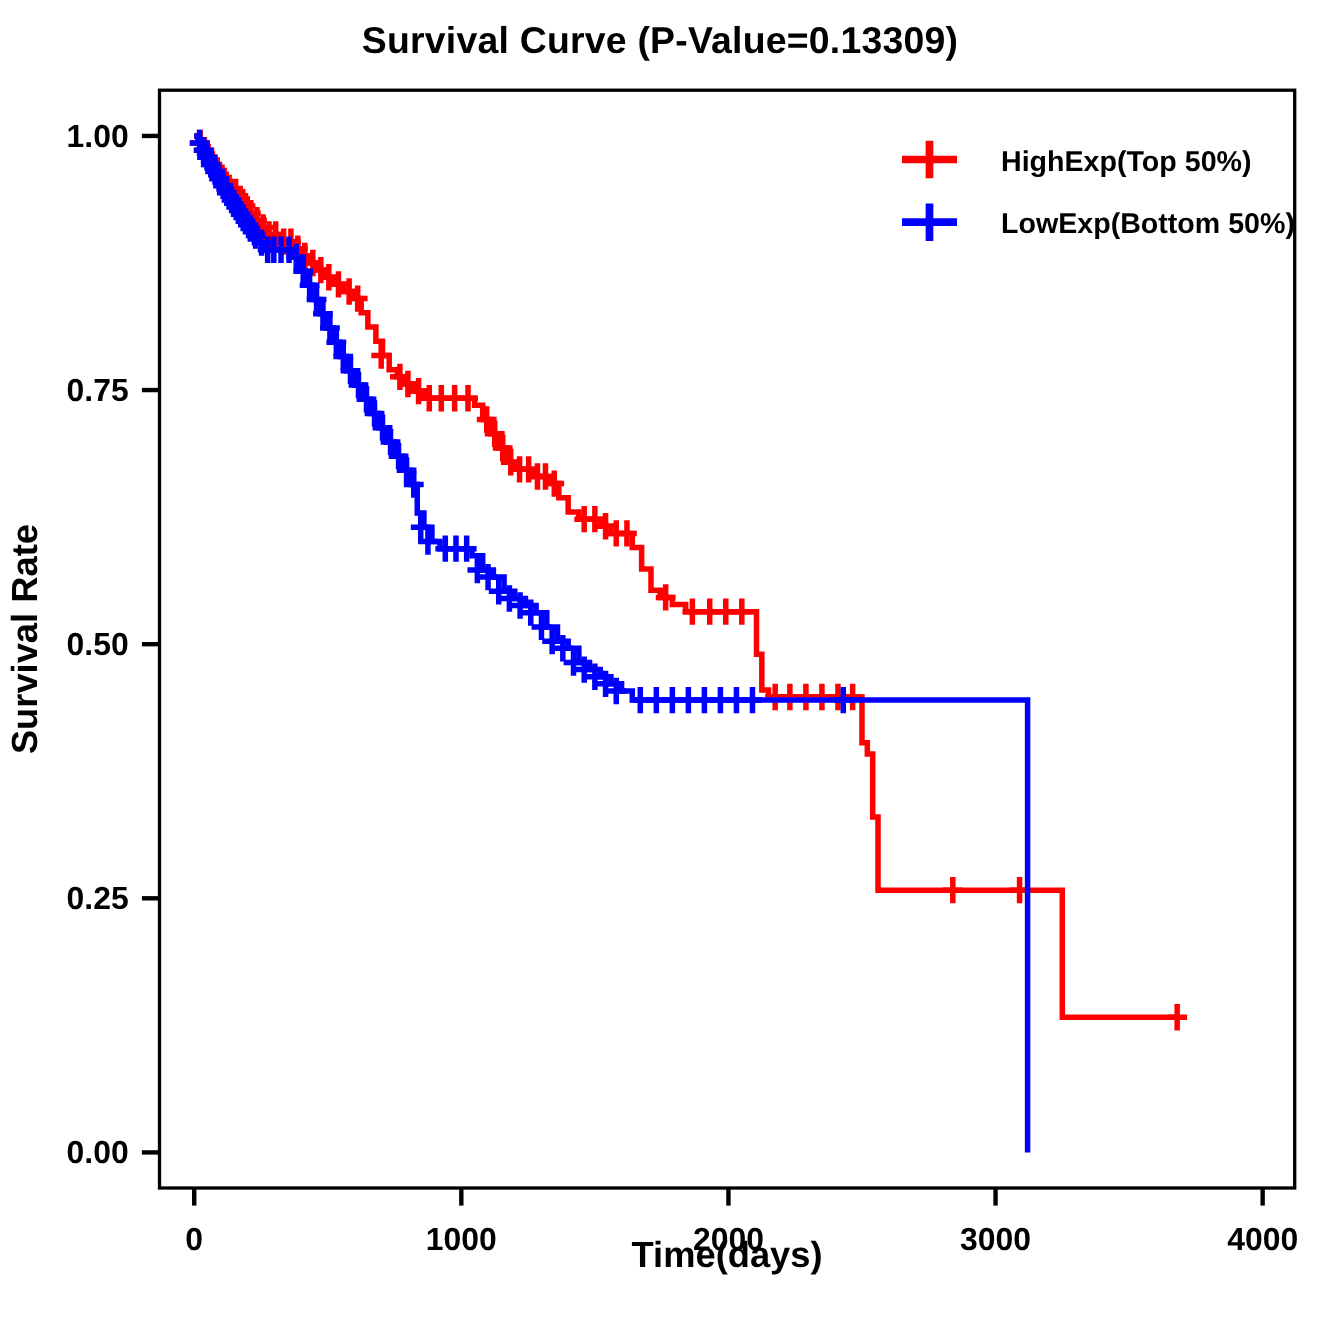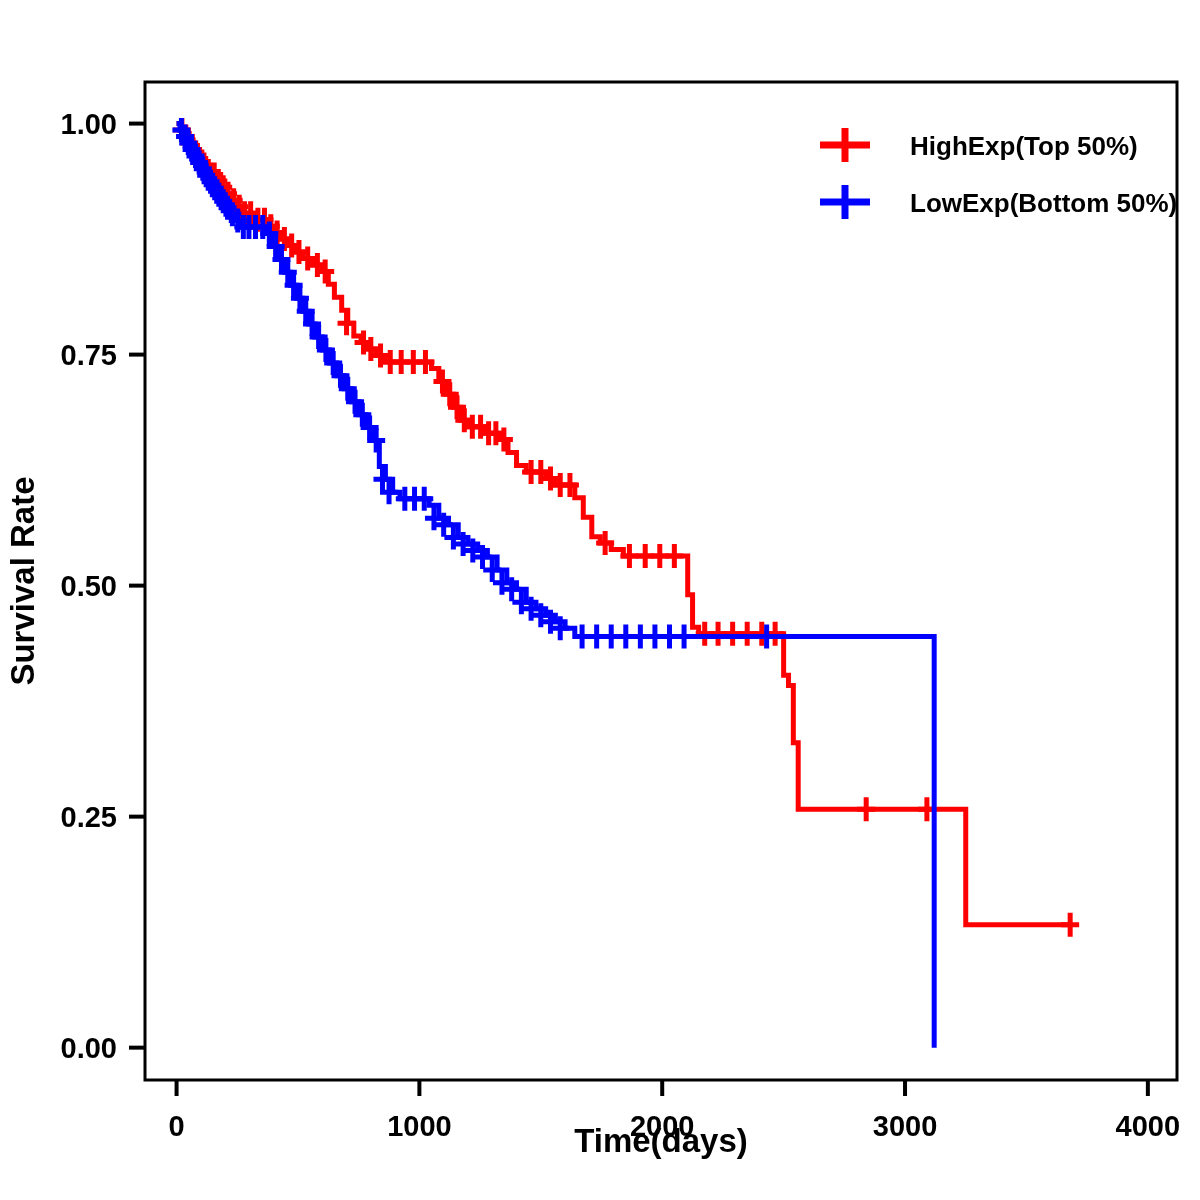--- a/index.html
+++ b/index.html
@@ -13,20 +13,21 @@
   #plot-svg{position:absolute;left:0;top:0;}
   .tick-label{font-family:"Liberation Sans",sans-serif;font-size:29px;font-weight:bold;fill:#000;}
   .axis-title{font-family:"Liberation Sans",sans-serif;font-size:33px;font-weight:bold;fill:#000;}
   .legend-label{font-family:"Liberation Sans",sans-serif;font-size:26px;font-weight:bold;fill:#000;}
 </style>
 </head>
 <body>
 
 <div id="root">
 
+  <div id="chart-title">Survival Curve (P-Value=0.13309)</div>
 
   <svg id="plot-svg" width="1200" height="1200">
     <g>
       <rect id="frame-rect" x="145" y="82" width="1032" height="998" fill="none" stroke="#000000" stroke-width="3"></rect>
     </g>
     <g id="x-ticks">
         <line x1="176.5670588235294" y1="1080" x2="176.5670588235294" y2="1096" stroke="#000" stroke-width="4"></line>
         <text x="176.5670588235294" y="1136" text-anchor="middle" class="tick-label">0</text>
         <line x1="419.3905882352941" y1="1080" x2="419.3905882352941" y2="1096" stroke="#000" stroke-width="4"></line>
         <text x="419.3905882352941" y="1136" text-anchor="middle" class="tick-label">1000</text>

